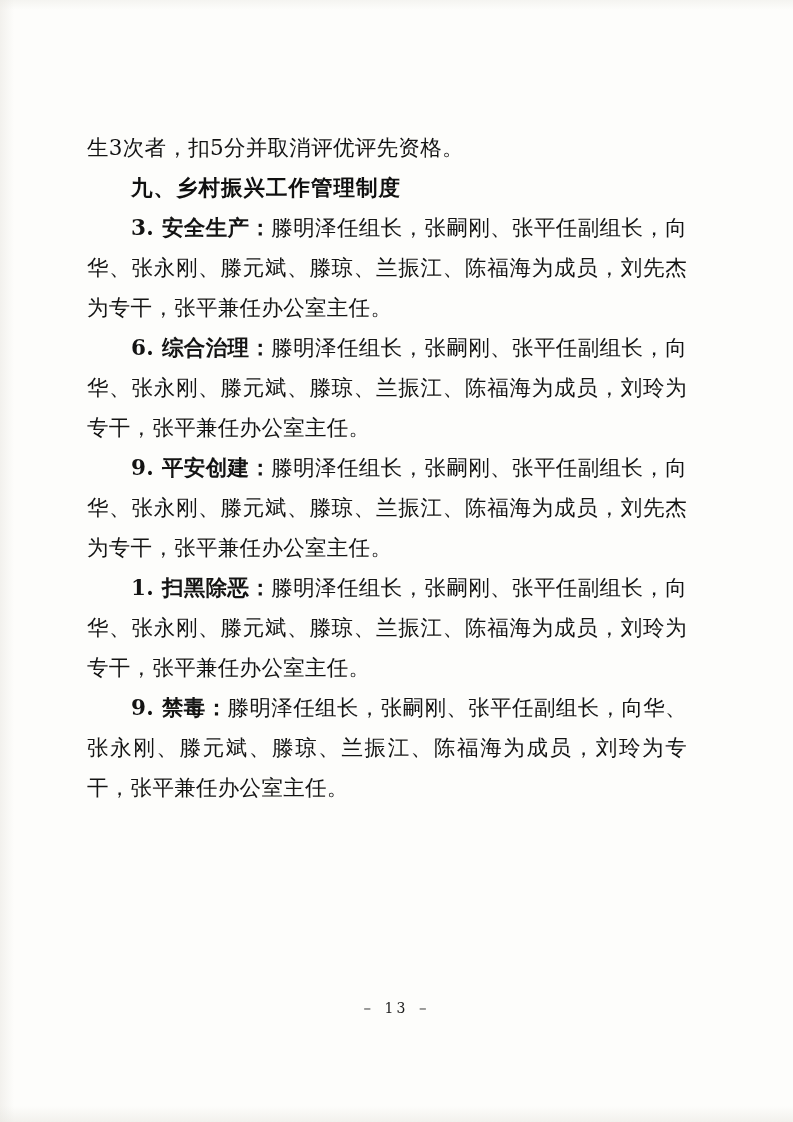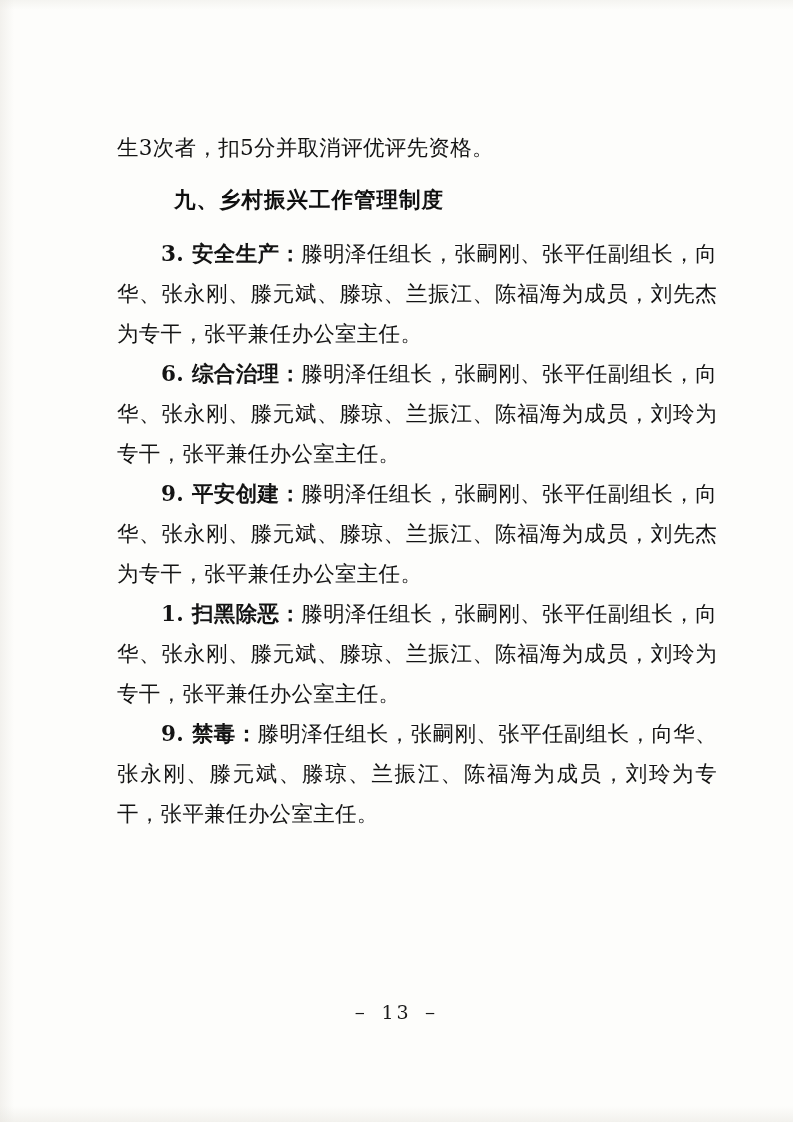--- a/index.html
+++ b/index.html
@@ -18,56 +18,55 @@
   .page {
     position: absolute;
     left: 0;
     top: 0;
     width: 793px;
     height: 1122px;
     background: #fdfdfb;
   }
   .content {
     position: absolute;
-    left: 117px;
+    left: 87px;
     top: 128px;
     width: 600px;
   }
   .para {
     font-size: 21.5px;
     line-height: 40px;
     letter-spacing: 0.3px;
     text-align: justify;
     text-justify: inter-ideograph;
     margin: 0;
     color: #141414;
   }
   .para.indent {
     text-indent: 44px;
   }
   .heading {
     font-size: 21.5px;
     line-height: 40px;
     font-weight: bold;
     text-indent: 44px;
-    margin: 13px;
+    margin: 0;
     letter-spacing: 1px;
     color: #101010;
-    font-family: Liberation Mono, monospace;
   }
   .lead {
     font-weight: bold;
   }
   .footer {
     position: absolute;
     left: 0;
     top: 1000px;
     width: 793px;
     text-align: center;
-    font-size: 19px;
+    font-size: 14px;
     letter-spacing: 3px;
     color: #1a1a1a;
   }
   .footer .pagenum {
     display: inline-block;
     padding: 0 4px;
   }
   
   .edge-left {
     position: absolute;

